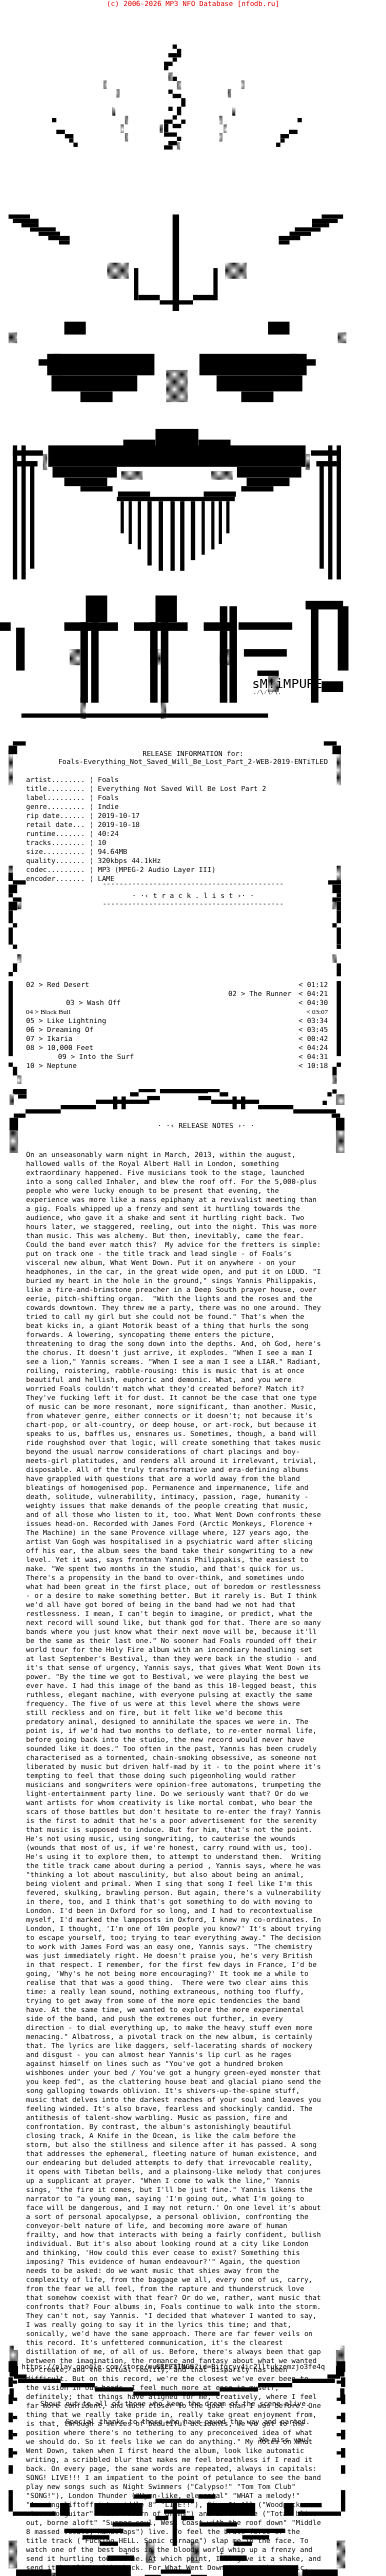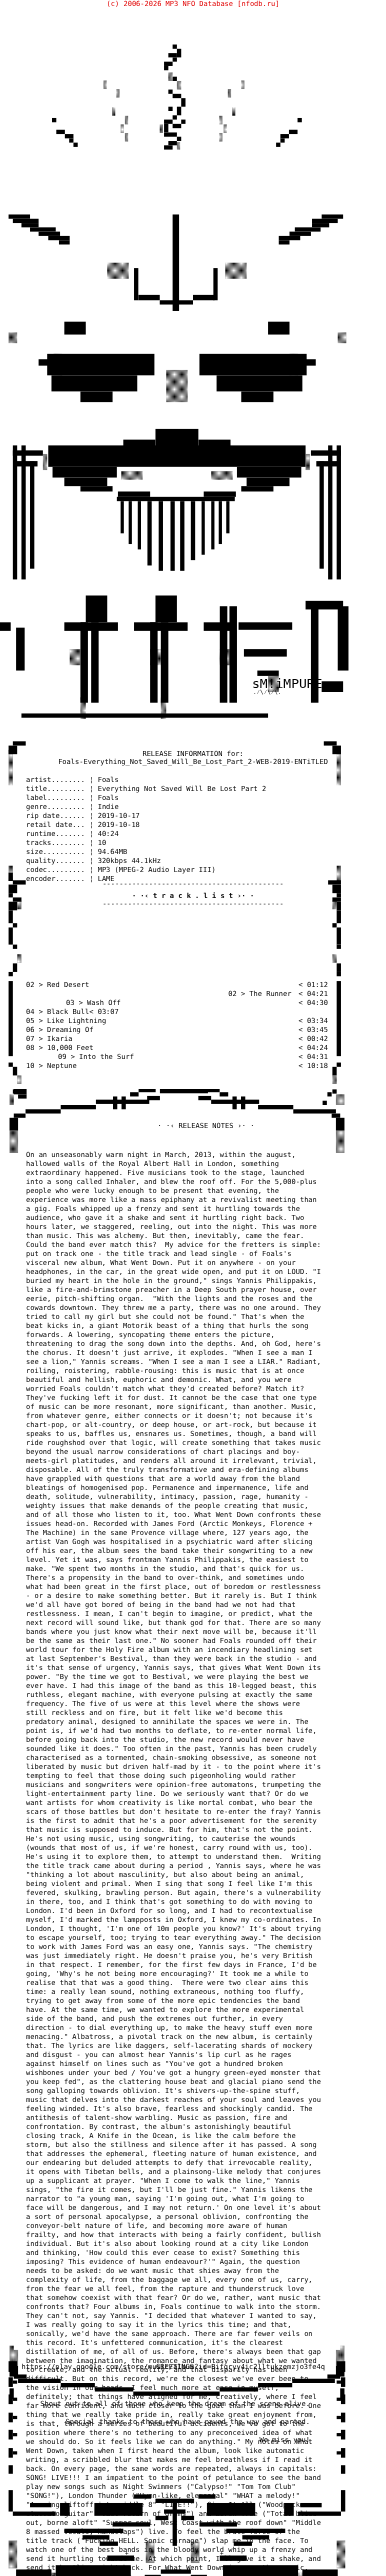--- a/index.html
+++ b/index.html
@@ -339,28 +339,28 @@
     <g fill="url(#dth4)">
       <rect x="32" y="38" width="8" height="16"></rect>
         <rect x="620" y="38" width="8" height="16"></rect>
       <rect x="32" y="138" width="8" height="16"></rect>
         <rect x="620" y="138" width="8" height="16"></rect>
       <rect x="32" y="364" width="8" height="16"></rect>
         <rect x="620" y="364" width="8" height="16"></rect>
     </g>
   </svg>
   <div class="mono abs" style="left:0;top:0px;width:386px;text-align:center;">-------------------------------------------</div>
-  <div class="mono abs" style="left:0;top:11.8px;width:386px;text-align:center;font-weight:bold;">· ·‹ t r a c k . l i s t ›· ·</div>
+  <div class="mono abs" style="left:0;top:11.8px;width:386px;text-align:center;">· ·‹ t r a c k . l i s t ›· ·</div>
   <div class="mono abs" style="left:0;top:20.4px;width:386px;text-align:center;">-------------------------------------------</div>
 
   <div class="abs" style="left:26px;top:101px;width:302px;">
     <div class="mono track" style="display:flex;justify-content:space-between;"><span><span>02</span> &gt; <span>Red Desert</span></span><span>&lt; <span>01:12</span></span></div>
     <div class="mono track" style="display:flex;justify-content:flex-end;gap:7px;"><span><span>02</span> &gt; <span>The Runner</span></span><span>&lt; <span>04:21</span></span></div>
     <div class="mono track" style="display:flex;justify-content:space-between;padding-left:40px;"><span><span>03</span> &gt; <span>Wash Off</span></span><span>&lt; <span>04:30</span></span></div>
-    <div class="mono track" style="display:flex;justify-content:flex-start;"><span><span>04</span> &gt; <span>Black Bull</span></span><span>&lt; <span>03:07</span></span></div>
+    <div class="mono track" style="display:flex;justify-content:space-between;font-family:Liberation Serif, serif;"><span><span>04</span> &gt; <span>Black Bull</span></span><span>&lt; <span>03:07</span></span></div>
     <div class="mono track" style="display:flex;justify-content:space-between;"><span><span>05</span> &gt; <span>Like Lightning</span></span><span>&lt; <span>03:34</span></span></div>
     <div class="mono track" style="display:flex;justify-content:space-between;"><span><span>06</span> &gt; <span>Dreaming Of</span></span><span>&lt; <span>03:45</span></span></div>
     <div class="mono track" style="display:flex;justify-content:space-between;"><span><span>07</span> &gt; <span>Ikaria</span></span><span>&lt; <span>00:42</span></span></div>
     <div class="mono track" style="display:flex;justify-content:space-between;"><span><span>08</span> &gt; <span>10,000 Feet</span></span><span>&lt; <span>04:24</span></span></div>
     <div class="mono track" style="display:flex;justify-content:space-between;padding-left:32px;"><span><span>09</span> &gt; <span>Into the Surf</span></span><span>&lt; <span>04:31</span></span></div>
     <div class="mono track" style="display:flex;justify-content:space-between;"><span><span>10</span> &gt; <span>Neptune</span></span><span>&lt; <span>10:18</span></span></div>
   </div>
 </div>
 
 <div class="section" style="top:1089px;height:64px;">

